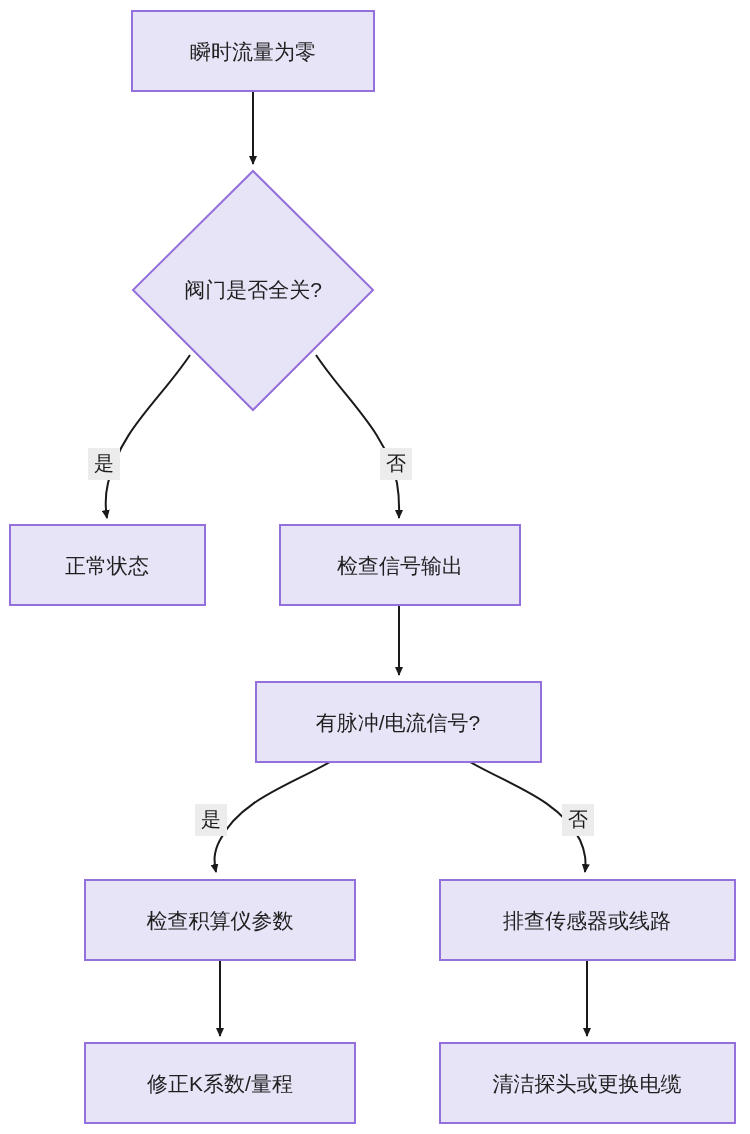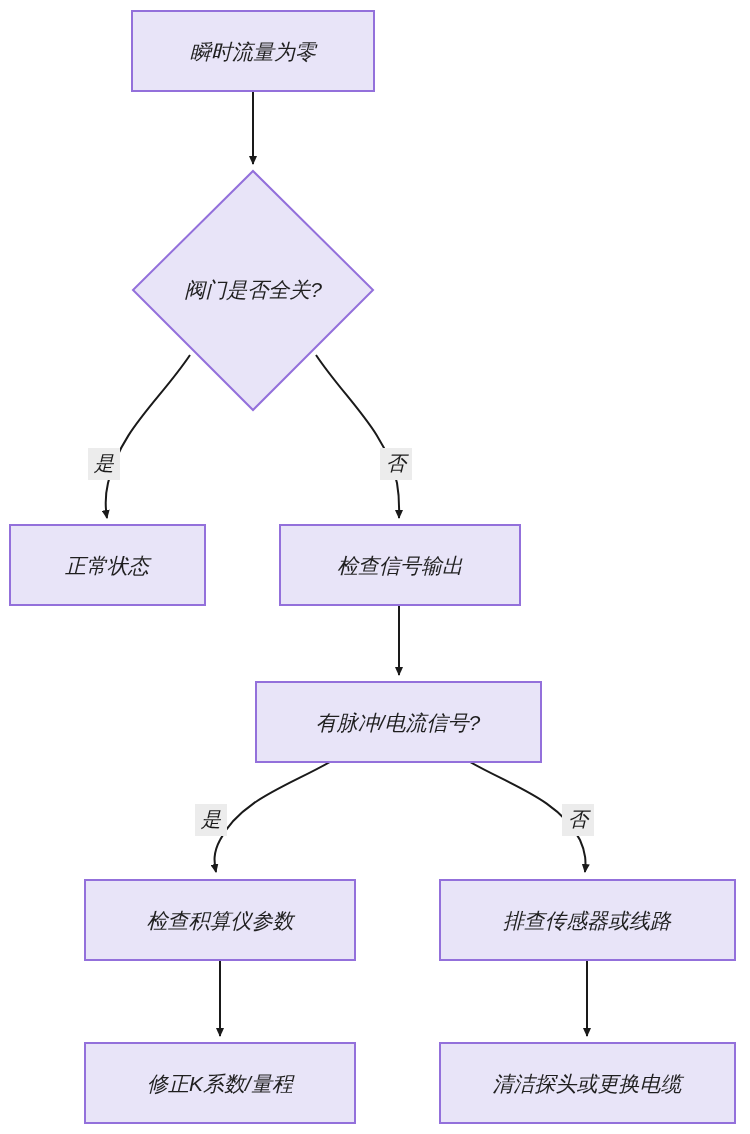--- a/index.html
+++ b/index.html
@@ -11,21 +11,20 @@
     width: 750px;
     height: 1134px;
     font-family: "Liberation Sans", "DejaVu Sans", sans-serif;
     overflow: hidden;
   }
   #flowchart-root {
     position: relative;
     width: 750px;
     height: 1134px;
     background: #ffffff;
-    font-style: italic;
   }
   svg#flow-svg {
     display: block;
     width: 750px;
     height: 1134px;
   }
   .node-shape {
     fill: #E8E4F8;
     stroke: #9370DB;
     stroke-width: 2;

